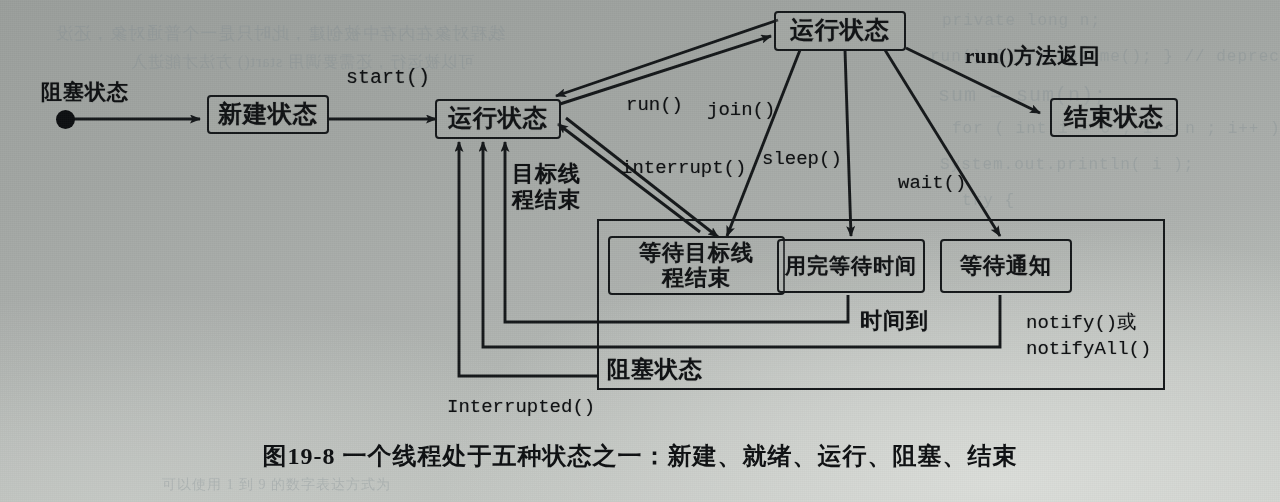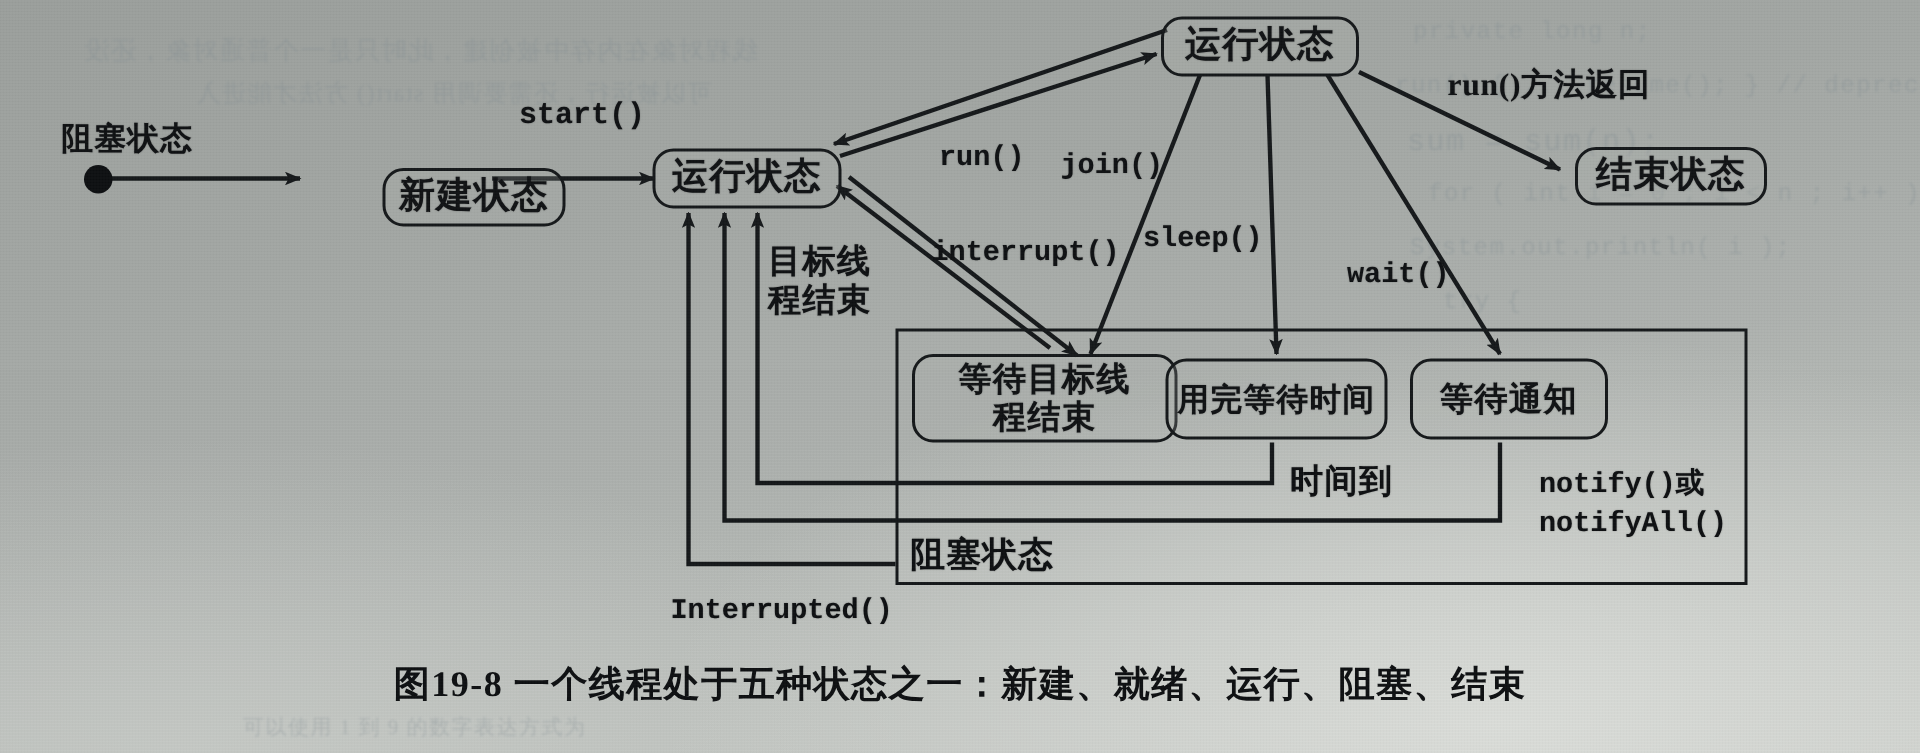--- a/index.html
+++ b/index.html
@@ -27,21 +27,21 @@
     position:absolute;inset:0;pointer-events:none;opacity:.26;
     background-image:
       repeating-linear-gradient(0deg,rgba(0,0,0,.05) 0 1px,rgba(255,255,255,.05) 1px 2px),
       repeating-linear-gradient(90deg,rgba(0,0,0,.04) 0 1px,rgba(255,255,255,.04) 1px 2px);
   }
   svg#wire{position:absolute;left:0;top:0;width:1280px;height:502px;}
 
   
   .node{
     position:absolute;box-sizing:border-box;
-    border:2px solid #15181a;border-radius:14px;
+    border:2px solid #15181a;border-radius:4px;
     background:rgba(172,176,172,.22);
     color:#101214;
     font-family:"Liberation Serif","DejaVu Serif",serif;
     font-weight:700;
     display:flex;align-items:center;justify-content:center;
     text-align:center;line-height:1.05;
     letter-spacing:1px;
     text-shadow:0 0 1px rgba(20,20,20,.45);
   }
   .node.two{line-height:1.12;}
@@ -53,21 +53,21 @@
   .lbl{
     position:absolute;color:#0e1012;white-space:pre;
     text-shadow:0 0 1px rgba(20,20,20,.4);
   }
   .lbl.cn{
     font-family:"Liberation Serif","DejaVu Serif",serif;
     font-weight:700;letter-spacing:1px;
   }
   .lbl.mono{
     font-family:"Liberation Mono","DejaVu Sans Mono",monospace;
-    font-weight:700;letter-spacing:0px;
+    font-weight:400;letter-spacing:0px;
   }
   .lbl.mix{
     font-family:"Liberation Serif","DejaVu Serif",serif;
     font-weight:700;letter-spacing:.5px;
   }
   .caption{
     position:absolute;left:0;width:1280px;text-align:center;
     font-family:"Liberation Serif","DejaVu Serif",serif;
     font-weight:700;color:#0e1012;letter-spacing:1px;
   }
@@ -126,21 +126,21 @@
       <path d="M597,376 L459,376 L459,142" marker-end="url(#ah)"></path>
     </g>
   </svg>
 
   <div class="startdot" style="left:56px;top:110px;"></div>
   <div class="lbl cn" style="left:41px;top:78px;font-size:21px;">阻塞状态</div>
 
   <div class="group-box" style="left:597px;top:219px;width:568px;height:171px;"></div>
   <div class="lbl cn" style="left:607px;top:354px;font-size:23px;">阻塞状态</div>
 
-  <div class="node" style="left:207px;top:112px;width:122px;height:39px;font-size:24px;margin-left:48px;">新建状态</div>
+  <div class="node" style="left:207px;top:95px;width:122px;height:39px;font-size:24px;">新建状态</div>
 
   <div class="node" style="left:435px;top:99px;width:126px;height:40px;font-size:24px;">运行状态</div>
 
   <div class="node" style="left:774px;top:11px;width:132px;height:40px;font-size:24px;">运行状态</div>
 
   <div class="node" style="left:1050px;top:98px;width:128px;height:39px;font-size:24px;">结束状态</div>
 
   <div class="node two" style="left:608px;top:236px;width:177px;height:59px;font-size:22px;white-space:pre-line;">等待目标线
 程结束</div>
 

